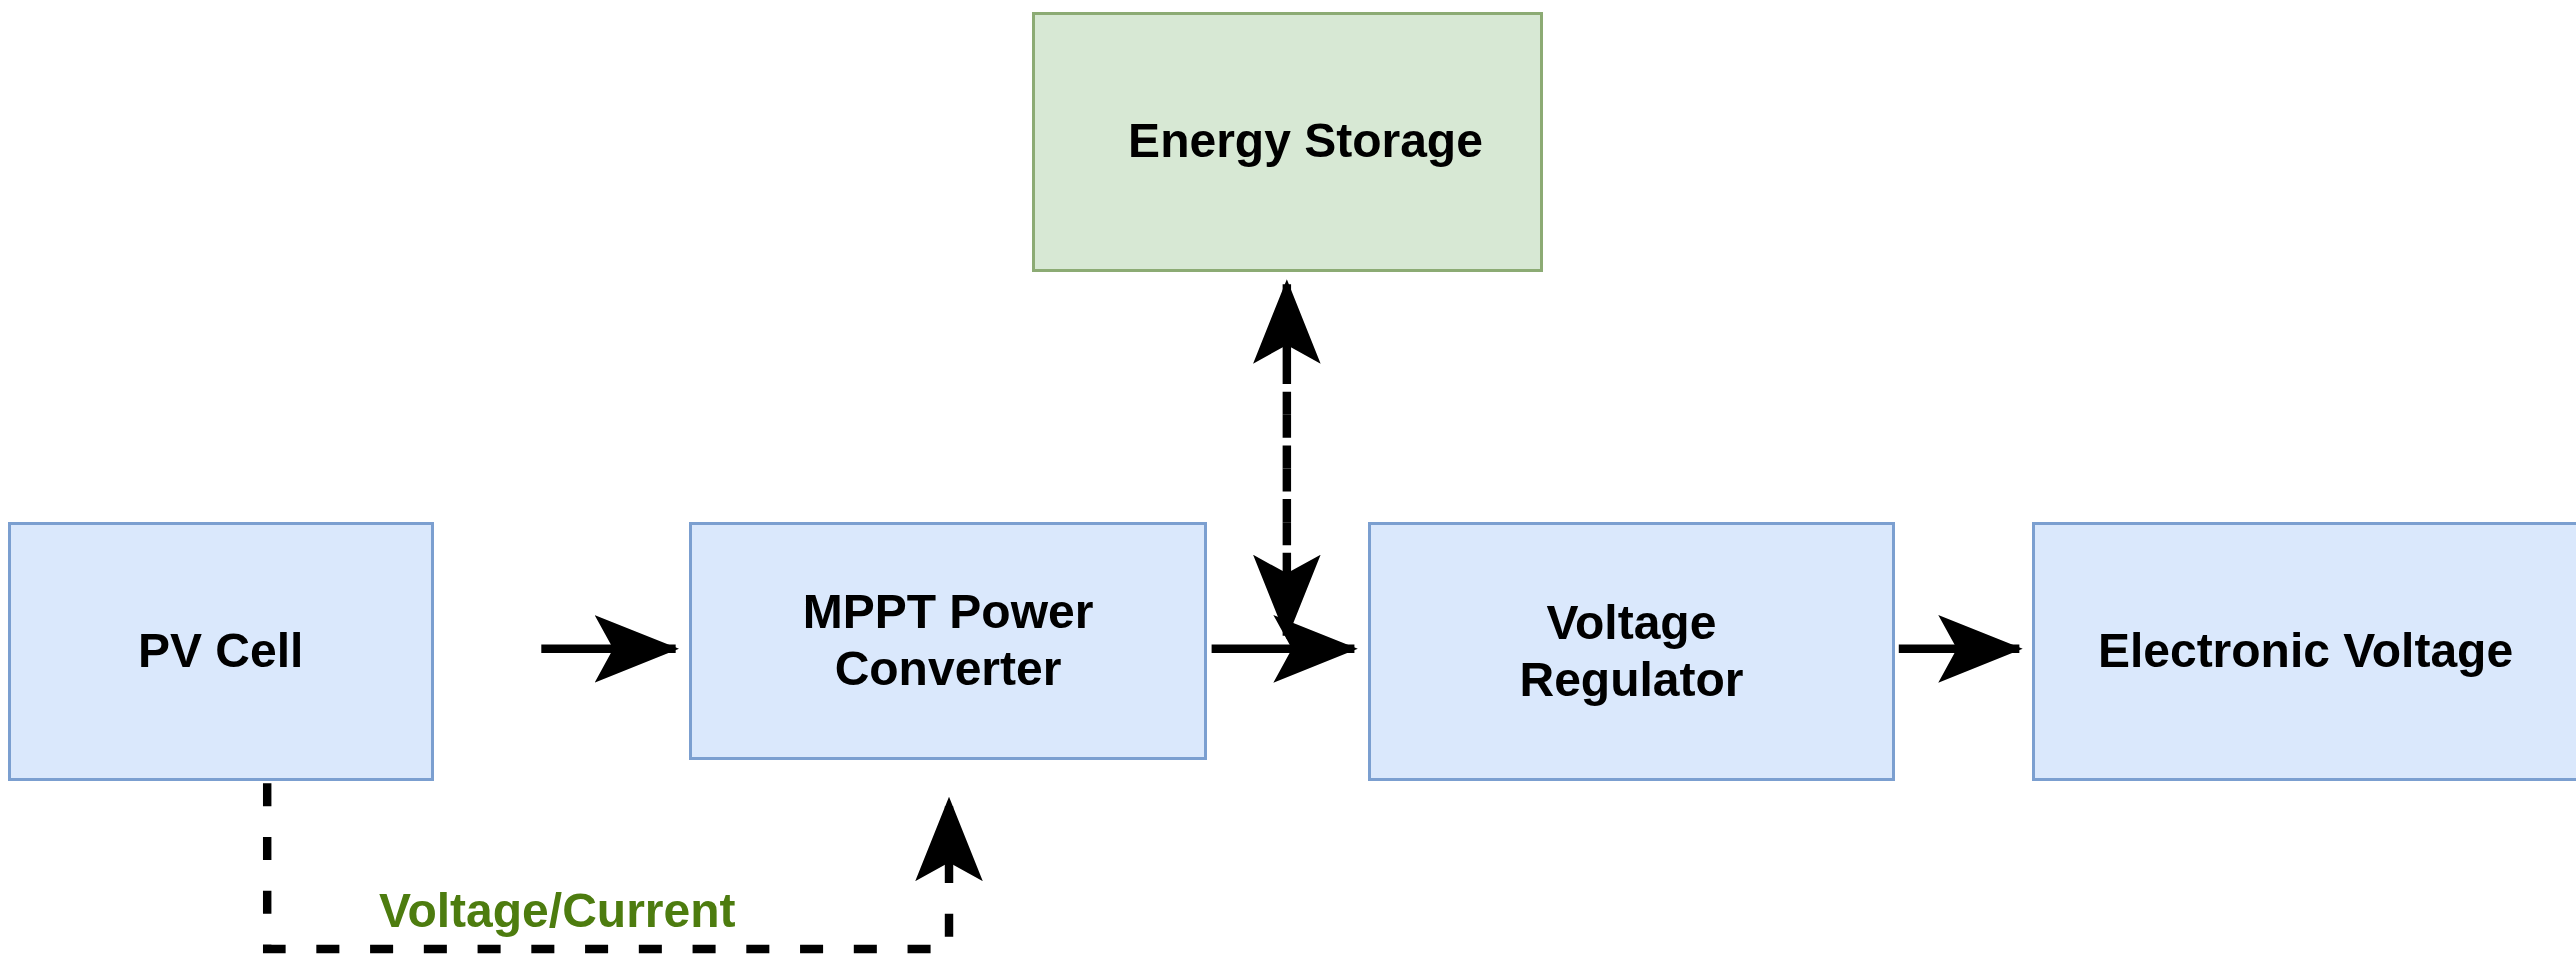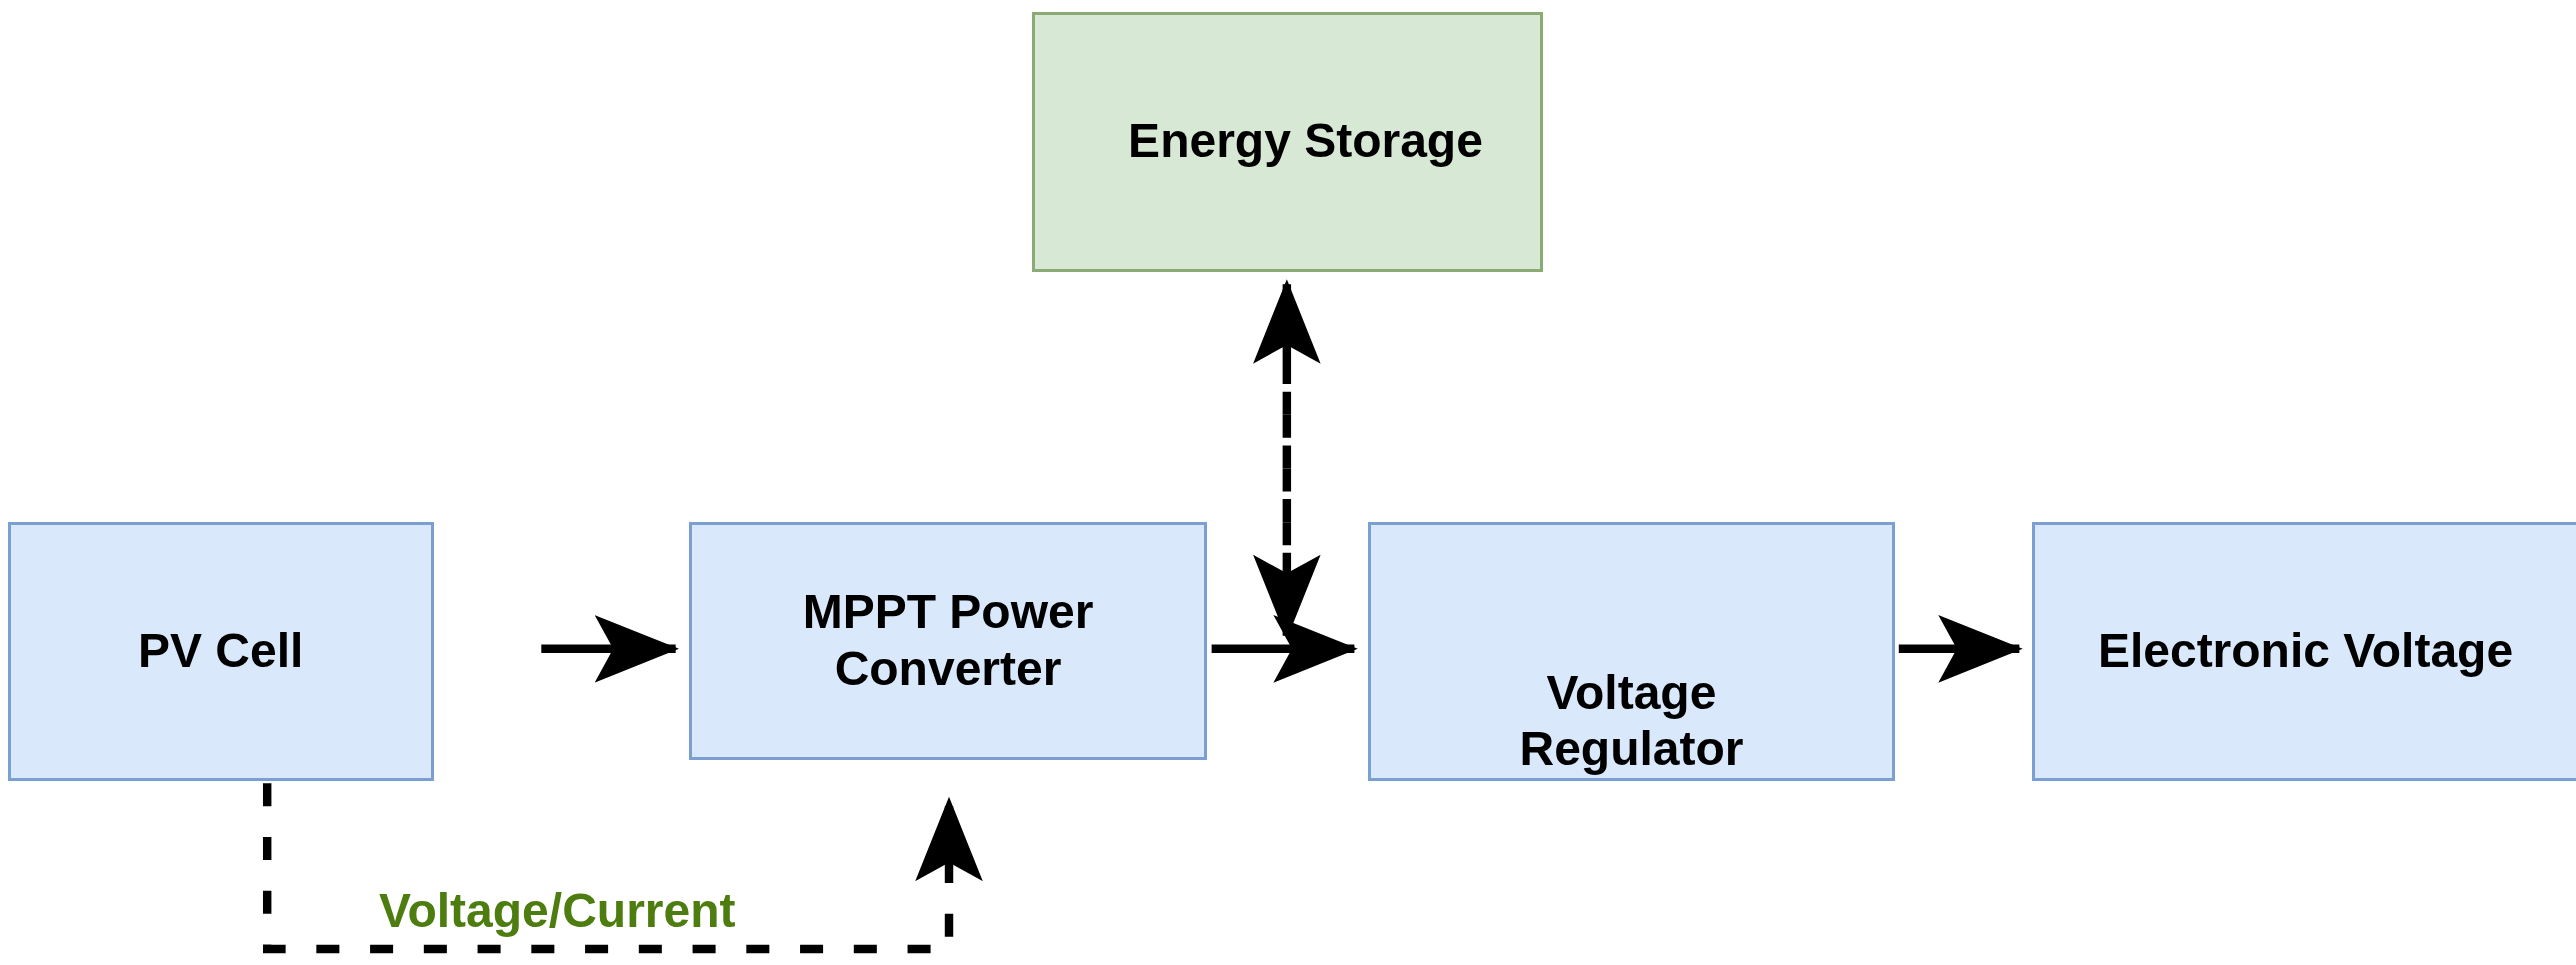--- a/index.html
+++ b/index.html
@@ -57,21 +57,21 @@
     font-family: "Liberation Sans", sans-serif;
     font-weight: bold;
     font-size: 48px;
     color: #4d7c0f;
     white-space: nowrap;
     z-index: 4;
   }
   
   #node-pv        { left: 7.7px;   top: 522px; width: 426px;  height: 259px; text-align: center; }
   #node-mppt      { left: 689px;  top: 522px; width: 518px;  height: 238px; }
-  #node-vreg      { left: 1368px; top: 522px; width: 527px;  height: 259px; align-items: flex-end; }
+  #node-vreg      { left: 1368px; top: 522px; width: 527px;  height: 259px; }
   #node-circuit   { left: 2032px; top: 522px; width: 547px;  height: 259px; }
   #node-storage   { left: 1032px; top: 11.5px;  width: 511px;  height: 260px; }
   #label-vc       { left: 379px;  top: 883px; }
 </style>
 </head>
 <body>
 
 <div id="canvas">
 
   <svg class="layer" viewBox="0 0 3355 1258" xmlns="http://www.w3.org/2000/svg">

